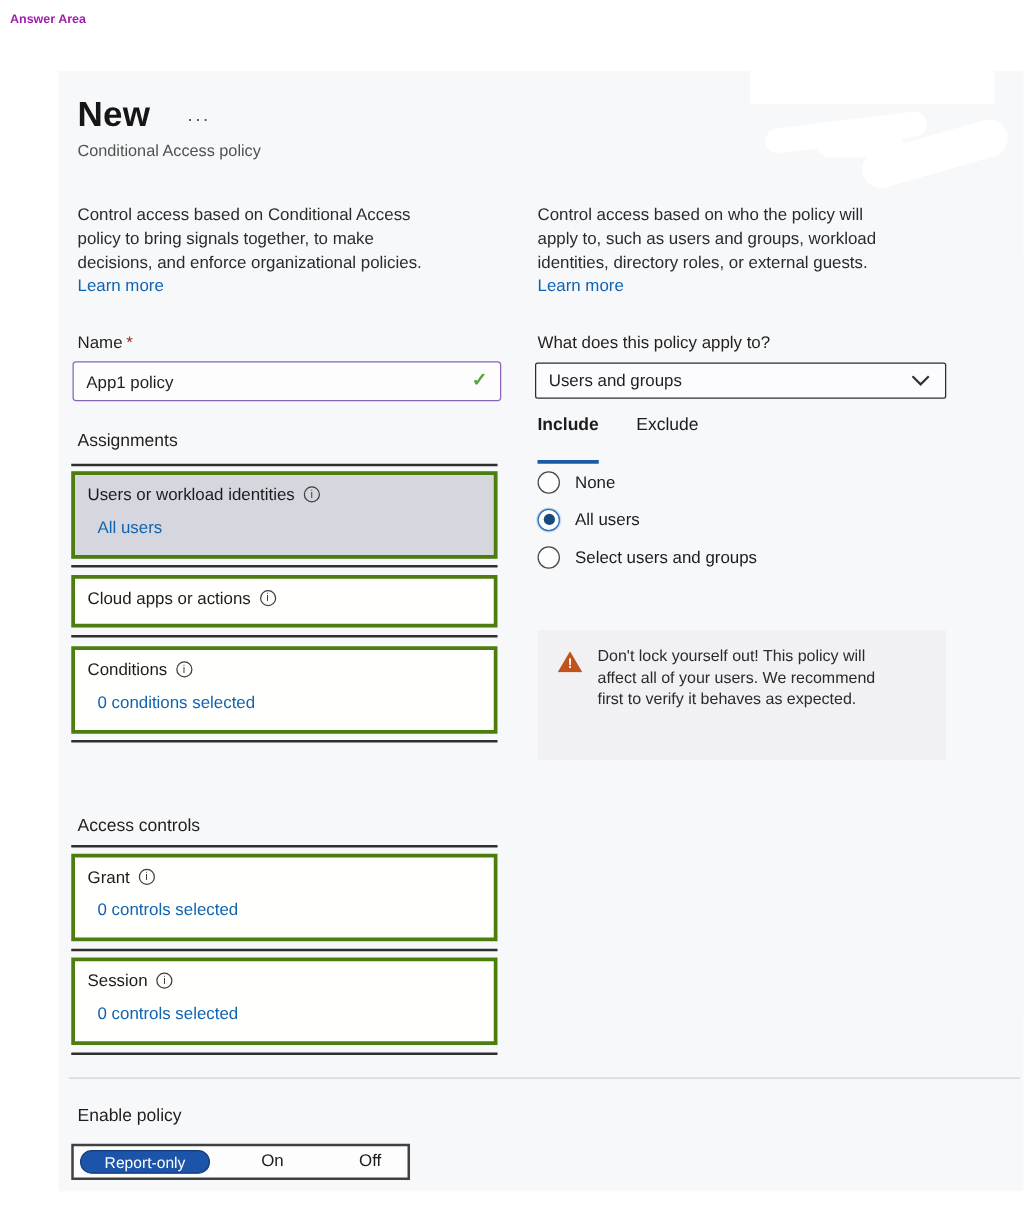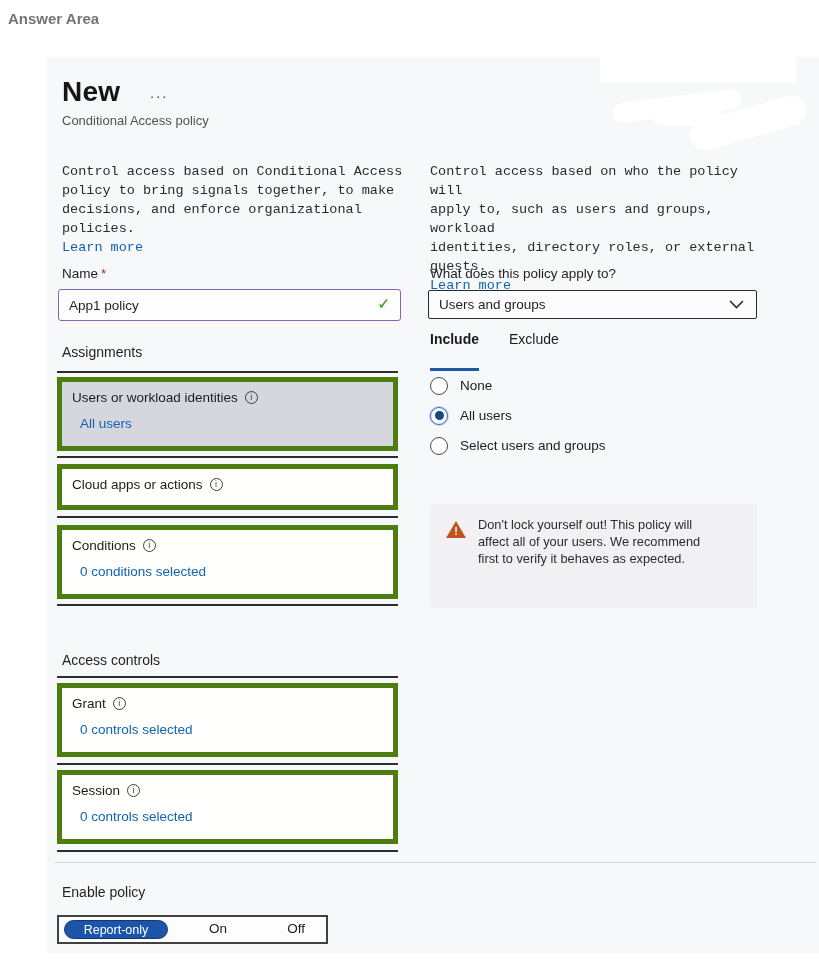--- a/index.html
+++ b/index.html
@@ -3,35 +3,35 @@
 <meta charset="utf-8">
 <style>
   * { margin:0; padding:0; box-sizing:border-box; }
   html,body { background:#ffffff; }
   body {
     width:819px; height:977px; position:relative; overflow:hidden;
     font-family:"Liberation Sans", sans-serif; color:#1f1f1f;
   }
   .abs { position:absolute; }
 
-  .answer-area { left:8px; top:10px; font-size:15px; font-weight:bold; color:#737373; }
+  .answer-area { left:8px; top:10px; font-size:10px; font-weight:bold; color:#a21caf; }
 
   .panel { left:47px; top:57px; width:772px; height:896px; background:#f7f8fa; }
 
   .white-rect { left:600px; top:57px; width:196px; height:26px; background:#ffffff; }
   .swoosh { background:#ffffff; border-radius:18px; }
   .swoosh.a { left:612px; top:96px; width:130px; height:20px; transform:rotate(-7deg); }
   .swoosh.b { left:688px; top:108px; width:120px; height:30px; transform:rotate(-16deg); border-radius:24px; }
   .swoosh.c { left:652px; top:100px; width:70px; height:26px; }
 
   .page-title { left:62px; top:76px; font-size:28px; font-weight:600; color:#161616; letter-spacing:0.2px; }
   .ellipsis-btn { left:150px; top:84px; font-size:15px; color:#4d4d4d; letter-spacing:2px; cursor:pointer; }
   .page-subtitle { left:62px; top:113px; font-size:13px; color:#525252; }
 
-  .intro { font-size:13.5px; line-height:19px; color:#2b2b2b;font-family:Liberation Mono, monospace; }
+  .intro { font-size:13.5px; line-height:19px; color:#2b2b2b; }
   .intro-left { left:62px; top:162px; width:352px; }
   .intro-right { left:430px; top:162px; width:342px; }
   .link { color:#1063b1; cursor:pointer; text-decoration:none; }
   .intro .link { display:inline-block; margin-top:0; }
 
   .field-label { font-size:13.5px; color:#201f1e; }
   .name-label { left:62px; top:266px; }
   .required { color:#a4262c; margin-left:3px; }
 
   .name-input-wrap { left:58px; top:289px; width:343px; height:32px; }
@@ -44,21 +44,21 @@
 
   .section-heading { font-size:14px; color:#201f1e; }
   .assignments-heading { left:62px; top:344px; }
   .access-heading { left:62px; top:652px; }
 
   .cards-col { left:57px; width:341px; }
   .cards-assignments { top:371px; }
   .cards-access { top:676px; }
   .rule { height:2px; background:#2e2e2e; }
   .card {
-    border:5px solid #4d7c0f; background:#fffffe; padding:8px 10px 13px 10px; cursor:pointer;
+    border:3px solid #4d7c0f; background:#fffffe; padding:8px 10px 13px 10px; cursor:pointer;
   }
   .card.selected { background:#d6d6de; }
   .card-title-row { display:flex; align-items:center; font-size:13.5px; color:#1c1c1c; }
   .info-icon {
     display:inline-flex; align-items:center; justify-content:center;
     width:13px; height:13px; border:1px solid #3d3d3d; border-radius:50%;
     font-size:9px; color:#3d3d3d; margin-left:7px; font-style:normal; cursor:pointer;
     line-height:1;
   }
   .card-link { display:block; margin:10px 0 0 8px; font-size:13.5px; line-height:18px; }

